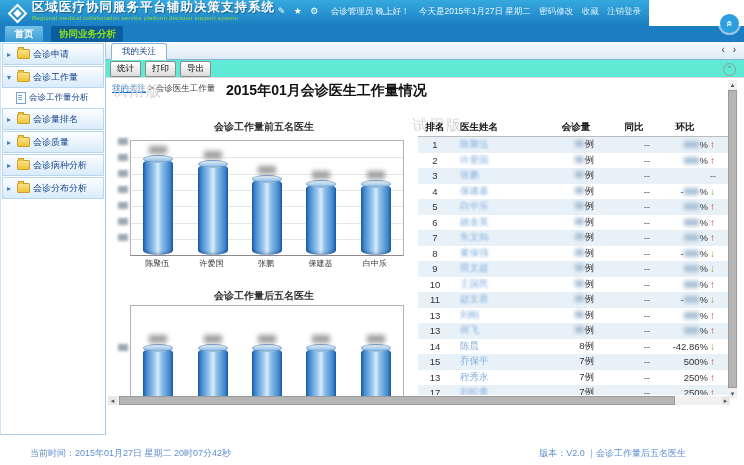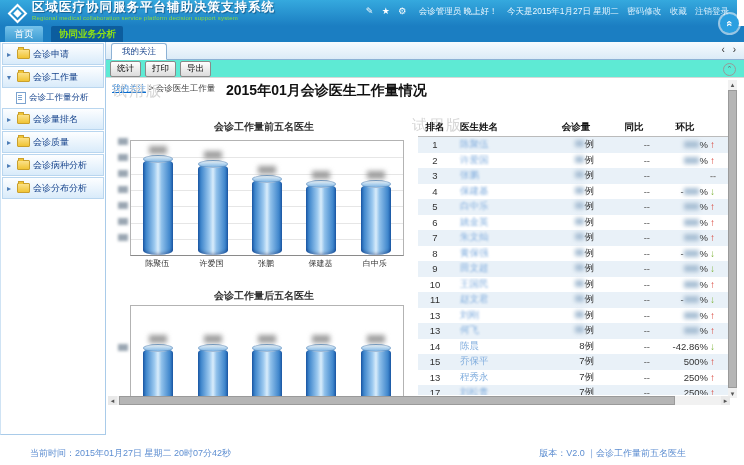--- a/index.html
+++ b/index.html
@@ -1,32 +1,32 @@
 <!DOCTYPE html>
 <html><head>
 <meta charset="utf-8">
 <style>
   html,body{margin:0;padding:0;}
   body{width:744px;height:465px;overflow:hidden;position:relative;background:#fff;
        font-family:"Liberation Sans","DejaVu Sans",sans-serif;-webkit-font-smoothing:antialiased;}
   
-  .banner{position:absolute;left:0;top:0;width:737px;height:26px;
+  .banner{position:absolute;left:0;top:0;width:649px;height:26px;
           background:linear-gradient(#35a9de,#1b7ec2);}
   .logo{position:absolute;left:7px;top:3px;}
   .titles{position:absolute;left:32px;top:1px;line-height:1;}
   .t1{font-size:12.5px;font-weight:bold;color:#fff;letter-spacing:1px;text-shadow:1px 1px 1px rgba(0,40,80,.5);}
   .t2{font-size:6px;color:#8edc3c;margin-top:1px;letter-spacing:.2px;}
   .banner-right{position:absolute;right:8px;top:6px;font-size:8.5px;color:#eaf6fe;white-space:nowrap;}
   .banner-right .bicon{color:#fff;margin:0 3px;font-size:9px;cursor:pointer;}
   .banner-right .btext{margin-left:7px;}
   .banner-right .blink{margin-left:6px;color:#d9eefc;cursor:pointer;}
   
   .navrow{position:absolute;left:0;top:26px;width:744px;height:16px;background:#1b7ec2;}
   .ntab{display:inline-block;height:16px;line-height:16px;text-align:center;font-size:9.5px;
-        border-radius:2px 2px 0 0;vertical-align:top;}
+        border-radius:2px 2px 0 0;vertical-align:top;font-weight:bold;}
   .tab-home{width:38px;margin-left:5px;background:linear-gradient(#74c2ea,#3d9bd3);color:#fff;}
   .tab-analysis{width:72px;margin-left:4px;background:#0c5d9e;color:#8fe015;font-weight:bold;}
   .collapse-circle{position:absolute;right:5px;top:14px;width:19px;height:19px;border-radius:50%;
         background:#2b9fe0;box-shadow:0 0 0 2px rgba(255,255,255,.55);color:#fff;text-align:center;
         line-height:19px;font-size:11px;cursor:pointer;z-index:9;}
   .collapse-circle .chev{display:inline-block;transform:rotate(90deg);font-weight:bold;}
   
   .main{position:absolute;left:0;top:42px;width:744px;height:395px;display:flex;}
   .sidebar{width:106px;height:393px;box-sizing:border-box;background:#fff;
            border-right:1px solid #a9cbe9;border-left:1px solid #cfe3f4;border-bottom:1px solid #a9cbe9;}
@@ -427,14 +427,14 @@
       <div class="htrack">
           <div class="hthumb"></div>
         </div>
       <div class="harr">▸</div>
     </div>
   </div>
 </div>
 
 <div class="statusbar">
   <span class="st-left">当前时间：2015年01月27日 星期二 20时07分42秒</span>
-  <span class="st-right">版本：V2.0 ｜会诊工作量前五名医生</span>
+  <span class="st-right">版本：V2.0 ｜会诊工作量后五名医生</span>
 </div>
 
 </body></html>

